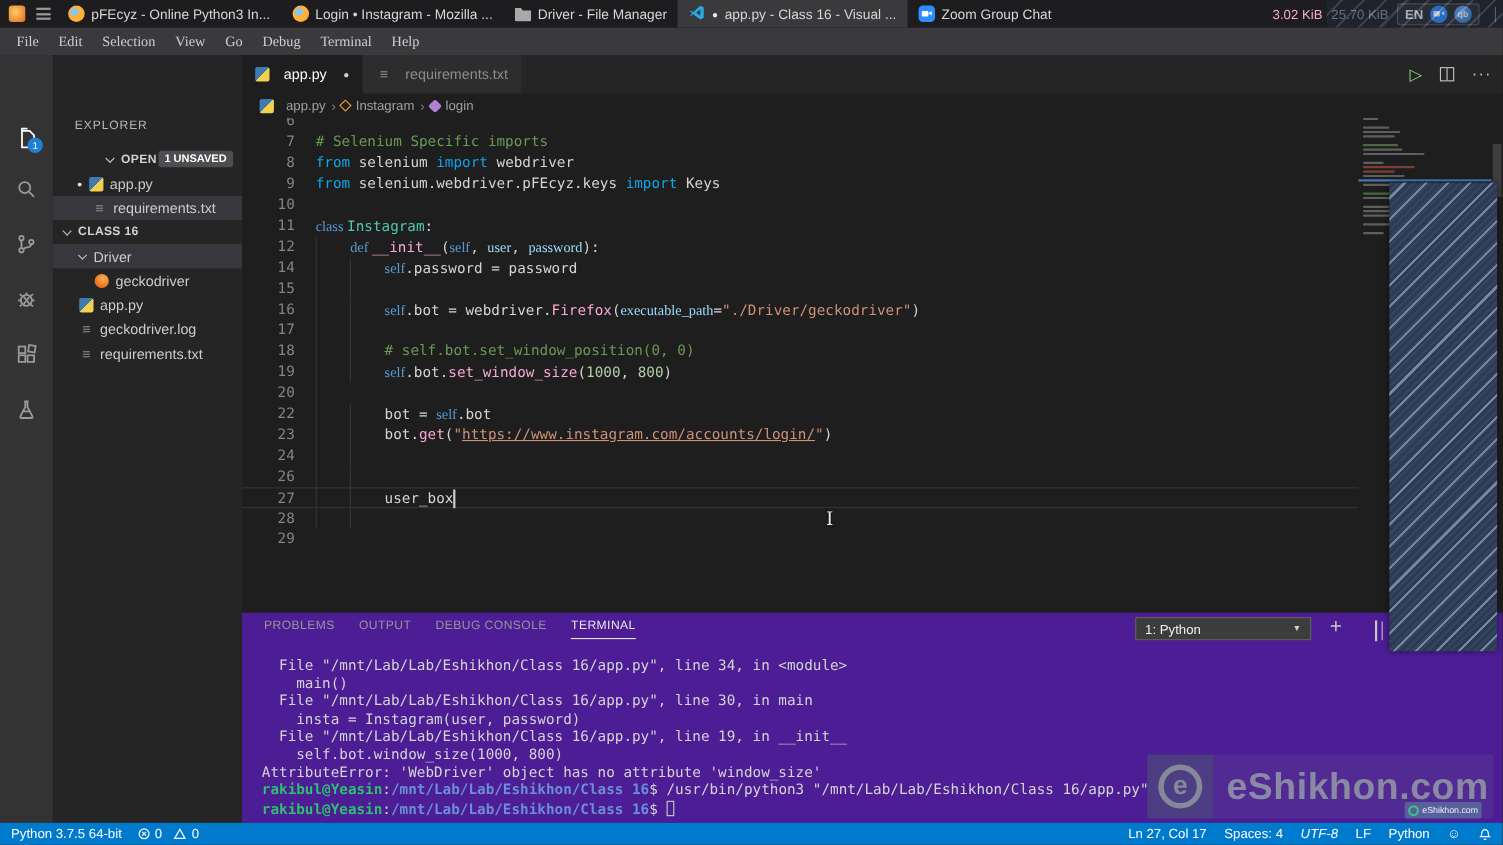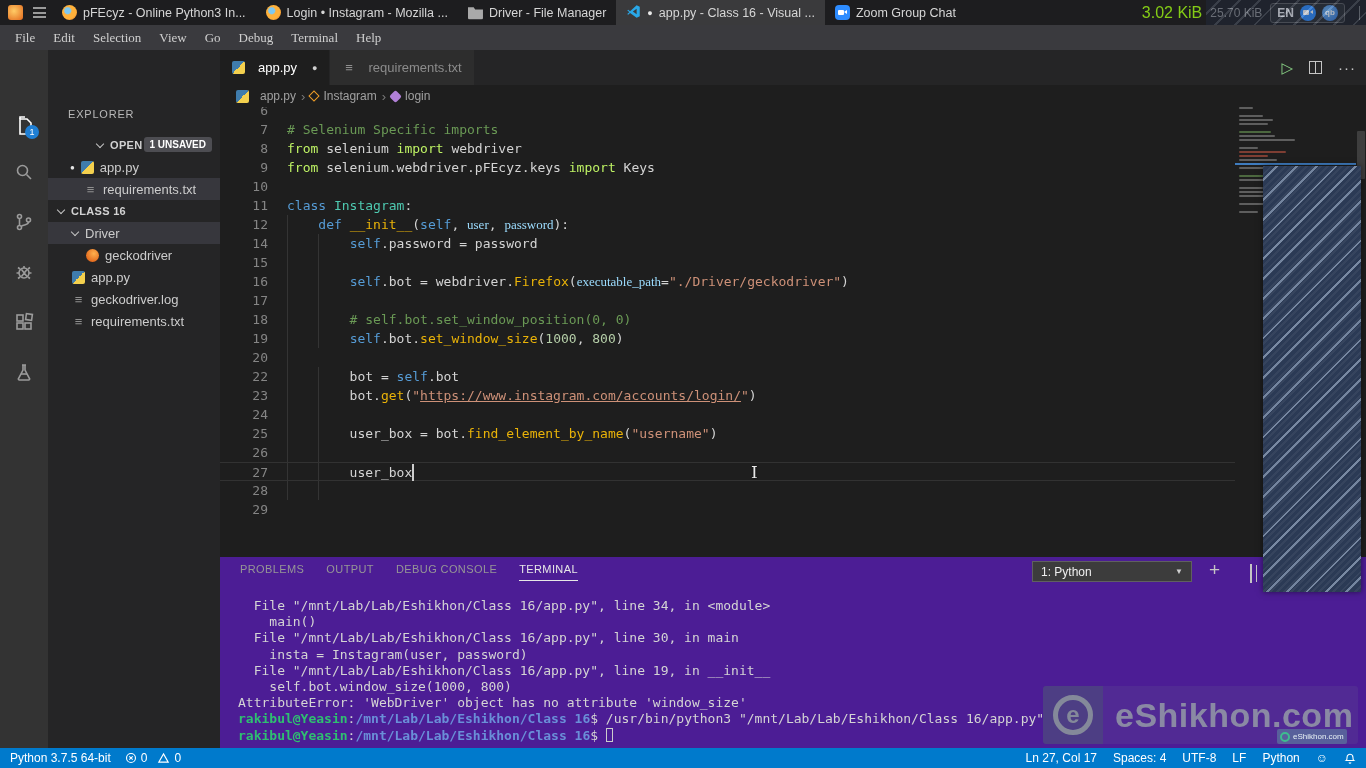--- a/index.html
+++ b/index.html
@@ -15,21 +15,21 @@
   .tb-btn { display:flex; align-items:center; gap:6px; height:25px; padding:0 10px; color:#d6d6d6; font-size:12.5px; white-space:nowrap; }
   .tb-btn.active { background:#3a3a3c; }
   .tb-dot { color:#e8e8e8; font-size:9px; }
   .ico16 { width:15px; height:15px; flex:0 0 auto; border-radius:50%; }
   .ico-firefox { background:radial-gradient(circle at 38% 38%, #7ec8f2 0 22%, #ffb13b 32% 62%, #e2681c 100%); }
   .ico-folder { border-radius:2px; position:relative; background:#a9a9a9; clip-path:polygon(0 15%,38% 15%,48% 30%,100% 30%,100% 95%,0 95%); }
   .ico-zoom { border-radius:4px; background:#2d8cff; position:relative; }
   .ico-zoom::before { content:""; position:absolute; left:3px; top:5px; width:6px; height:5px; background:#fff; border-radius:1px;}
   .ico-zoom::after { content:""; position:absolute; left:9.5px; top:5px; border-top:2.5px solid transparent; border-bottom:2.5px solid transparent; border-right:3px solid #fff;}
   #tray { display:flex; align-items:center; gap:8px; margin-left:auto; }
-  .net-up { color:#84cc16; font-size:16px; }
+  .net-up { color:#f9a8d4; font-size:12px; }
   .net-down { color:#8f8f8f; font-size:12px; }
   #tray-box { display:flex; align-items:center; gap:6px; border:1px solid #5a5a5a; background:#2a2a2c; border-radius:3px; padding:1px 6px; margin-right:4px;}
   #kbd-layout { color:#eaeaea; font-weight:bold; font-size:12px; }
   .tray-cam { width:16px; height:16px; border-radius:50%; background:#2d8cff; position:relative; }
   .tray-cam::before { content:""; position:absolute; left:3px; top:5.5px; width:6px; height:5px; background:#fff; border-radius:1px;}
   .tray-cam::after { content:""; position:absolute; left:10px; top:5.5px; border-top:2.5px solid transparent; border-bottom:2.5px solid transparent; border-right:3px solid #fff;}
   .tray-qb { width:16px; height:16px; border-radius:50%; background:radial-gradient(circle at 35% 35%, #6fb3ef, #2f6fce); color:#fff; font-size:8px; font-weight:bold; display:flex; align-items:center; justify-content:center;}
   #tray-divider { width:1px; height:14px; background:#777; margin:0 6px 0 2px; }
   .launcher { width:15px; height:15px; border-radius:3px; background:radial-gradient(circle at 40% 40%, #ffcc66, #e2681c); margin-left:8px;}
   .listicon { width:13px; height:11px; margin-left:10px; margin-right:6px;
@@ -82,22 +82,22 @@
   .icon-method { width:9px; height:9px; background:#b180d7; transform:rotate(45deg); border-radius:2px; flex:0 0 auto;}
 
   
   #code { left:220px; top:101px; width:1015px; height:456px; background:#1e1e1e; z-index:5; font-family:"DejaVu Sans Mono", monospace; font-size:13px;}
   .code-line { display:flex; height:19px; line-height:19px; white-space:pre; }
   .code-line.current { border-top:1px solid rgba(255,255,255,.09); border-bottom:1px solid rgba(255,255,255,.09); }
   .ln { width:48px; text-align:right; color:#858585; flex:0 0 auto; }
   .lc { position:relative; padding-left:19px; flex:1; }
   .guide { position:absolute; top:0; bottom:0; width:1px; background:rgba(255,255,255,.10); }
   .caret { position:absolute; top:1px; width:2px; height:17px; background:#cdcdcd; }
-  .tok-p { color:#d4d4d4; } .tok-c { color:#6a9955; } .tok-k { color:#bef264; }
-  .tok-b { color:#569cd6; } .tok-t { color:#4ec9b0; } .tok-f { color:#eab308; }
+  .tok-p { color:#d4d4d4; } .tok-c { color:#6a9955; } .tok-k { color:#0ea5e9; }
+  .tok-b { color:#569cd6;font-family:Liberation Serif, serif; } .tok-t { color:#4ec9b0; } .tok-f { color:#f9a8d4; }
   .tok-v { color:#9cdcfe;font-family:Liberation Serif, serif; } .tok-s { color:#ce9178; } .tok-n { color:#b5cea8; }
   .tok-u { color:#ce9178; text-decoration:underline; }
 
   
   #minimap { left:1235px; top:107px; width:121px; height:450px; z-index:6; }
   .mm-bar { position:absolute; left:4px; height:2px; border-radius:1px; }
   #mm-viewline { position:absolute; left:1235px; top:163px; width:121px; height:2px; background:#3f7cbf; z-index:7;}
   #scrollbar { left:1357px; top:131px; width:8px; height:48px; background:#5a5a5a; opacity:.55; z-index:8; border-radius:1px;}
 
   
@@ -332,21 +332,20 @@
     <div class="code-line"><span class="ln">14</span><span class="lc"><span class="guide" style="left: 19px;"></span><span class="guide" style="left: 50.32px;"></span><span class="tok-p">        </span><span class="tok-b">self</span><span class="tok-p">.password = password</span></span></div>
     <div class="code-line"><span class="ln">15</span><span class="lc"><span class="guide" style="left: 19px;"></span><span class="guide" style="left: 50.32px;"></span></span></div>
     <div class="code-line"><span class="ln">16</span><span class="lc"><span class="guide" style="left: 19px;"></span><span class="guide" style="left: 50.32px;"></span><span class="tok-p">        </span><span class="tok-b">self</span><span class="tok-p">.bot = webdriver.</span><span class="tok-f">Firefox</span><span class="tok-p">(</span><span class="tok-v">executable_path</span><span class="tok-p">=</span><span class="tok-s">"./Driver/geckodriver"</span><span class="tok-p">)</span></span></div>
     <div class="code-line"><span class="ln">17</span><span class="lc"><span class="guide" style="left: 19px;"></span><span class="guide" style="left: 50.32px;"></span></span></div>
     <div class="code-line"><span class="ln">18</span><span class="lc"><span class="guide" style="left: 19px;"></span><span class="guide" style="left: 50.32px;"></span><span class="tok-c">        # self.bot.set_window_position(0, 0)</span></span></div>
     <div class="code-line"><span class="ln">19</span><span class="lc"><span class="guide" style="left: 19px;"></span><span class="guide" style="left: 50.32px;"></span><span class="tok-p">        </span><span class="tok-b">self</span><span class="tok-p">.bot.</span><span class="tok-f">set_window_size</span><span class="tok-p">(</span><span class="tok-n">1000</span><span class="tok-p">, </span><span class="tok-n">800</span><span class="tok-p">)</span></span></div>
     <div class="code-line"><span class="ln">20</span><span class="lc"><span class="guide" style="left: 19px;"></span></span></div>
     <div class="code-line"><span class="ln">22</span><span class="lc"><span class="guide" style="left: 19px;"></span><span class="guide" style="left: 50.32px;"></span><span class="tok-p">        bot = </span><span class="tok-b">self</span><span class="tok-p">.bot</span></span></div>
     <div class="code-line"><span class="ln">23</span><span class="lc"><span class="guide" style="left: 19px;"></span><span class="guide" style="left: 50.32px;"></span><span class="tok-p">        bot.</span><span class="tok-f">get</span><span class="tok-p">(</span><span class="tok-s">"</span><span class="tok-u">https://www.instagram.com/accounts/login/</span><span class="tok-s">"</span><span class="tok-p">)</span></span></div>
     <div class="code-line"><span class="ln">24</span><span class="lc"><span class="guide" style="left: 19px;"></span><span class="guide" style="left: 50.32px;"></span></span></div>
-    <div class="code-line"><span class="ln">25</span><span class="lc"><span class="guide" style="left: 19px;"></span><span class="guide" style="left: 50.32px;"></span><span class="tok-p">        user_box = bot.</span><span class="tok-f">find_element_by_name</span><span class="tok-p">(</span><span class="tok-s">"username"</span><span class="tok-p">)</span></span></div>
     <div class="code-line"><span class="ln">26</span><span class="lc"><span class="guide" style="left: 19px;"></span><span class="guide" style="left: 50.32px;"></span></span></div>
     <div class="code-line current"><span class="ln">27</span><span class="lc"><span class="guide" style="left: 19px;"></span><span class="guide" style="left: 50.32px;"></span><span class="tok-p">        user_box</span><span class="caret" style="left: 144.28px;"></span></span></div>
     <div class="code-line"><span class="ln">28</span><span class="lc"><span class="guide" style="left: 19px;"></span><span class="guide" style="left: 50.32px;"></span></span></div>
     <div class="code-line"><span class="ln">29</span><span class="lc"></span></div>
   </div>
 
 <div id="minimap" class="abs">
     <div class="mm-bar" style="top: 0px; width: 14.4px; background: rgba(190, 190, 190, 0.4);"></div>
     <div class="mm-bar" style="top: 8px; width: 24px; background: rgba(190, 190, 190, 0.4);"></div>
     <div class="mm-bar" style="top: 12px; width: 33.6px; background: rgba(190, 190, 190, 0.4);"></div>
@@ -403,21 +402,21 @@
   </div>
   <div id="status-right">
     <span class="st-item" style="order:9;">☺</span>
     <span class="st-item" style="order:10;">
       <svg width="12" height="13" viewBox="0 0 14 14">
           <path d="M7 2a3.4 3.4 0 0 1 3.4 3.4c0 3 1.2 4 1.2 4H2.4s1.2-1 1.2-4A3.4 3.4 0 0 1 7 2z M5.8 11.6a1.3 1.3 0 0 0 2.4 0"></path>
         </svg>
     </span>
   <span class="st-item" style="order: 0;">Ln 27, Col 17</span>
       <span class="st-item" style="order: 1;">Spaces: 4</span>
-      <span class="st-item" style="order: 2;">UTF-8</span>
+      <span class="st-item" style="order: 2; font-style: italic;">UTF-8</span>
       <span class="st-item" style="order: 3;">LF</span>
       <span class="st-item" style="order: 4;">Python</span>
     </div>
 </div>
 
 <div id="stripe-window" class="abs"></div>
 <div id="watermark" class="abs">
   <div id="wm-logo-tile">
     <div id="wm-logo">e</div>
   </div>

